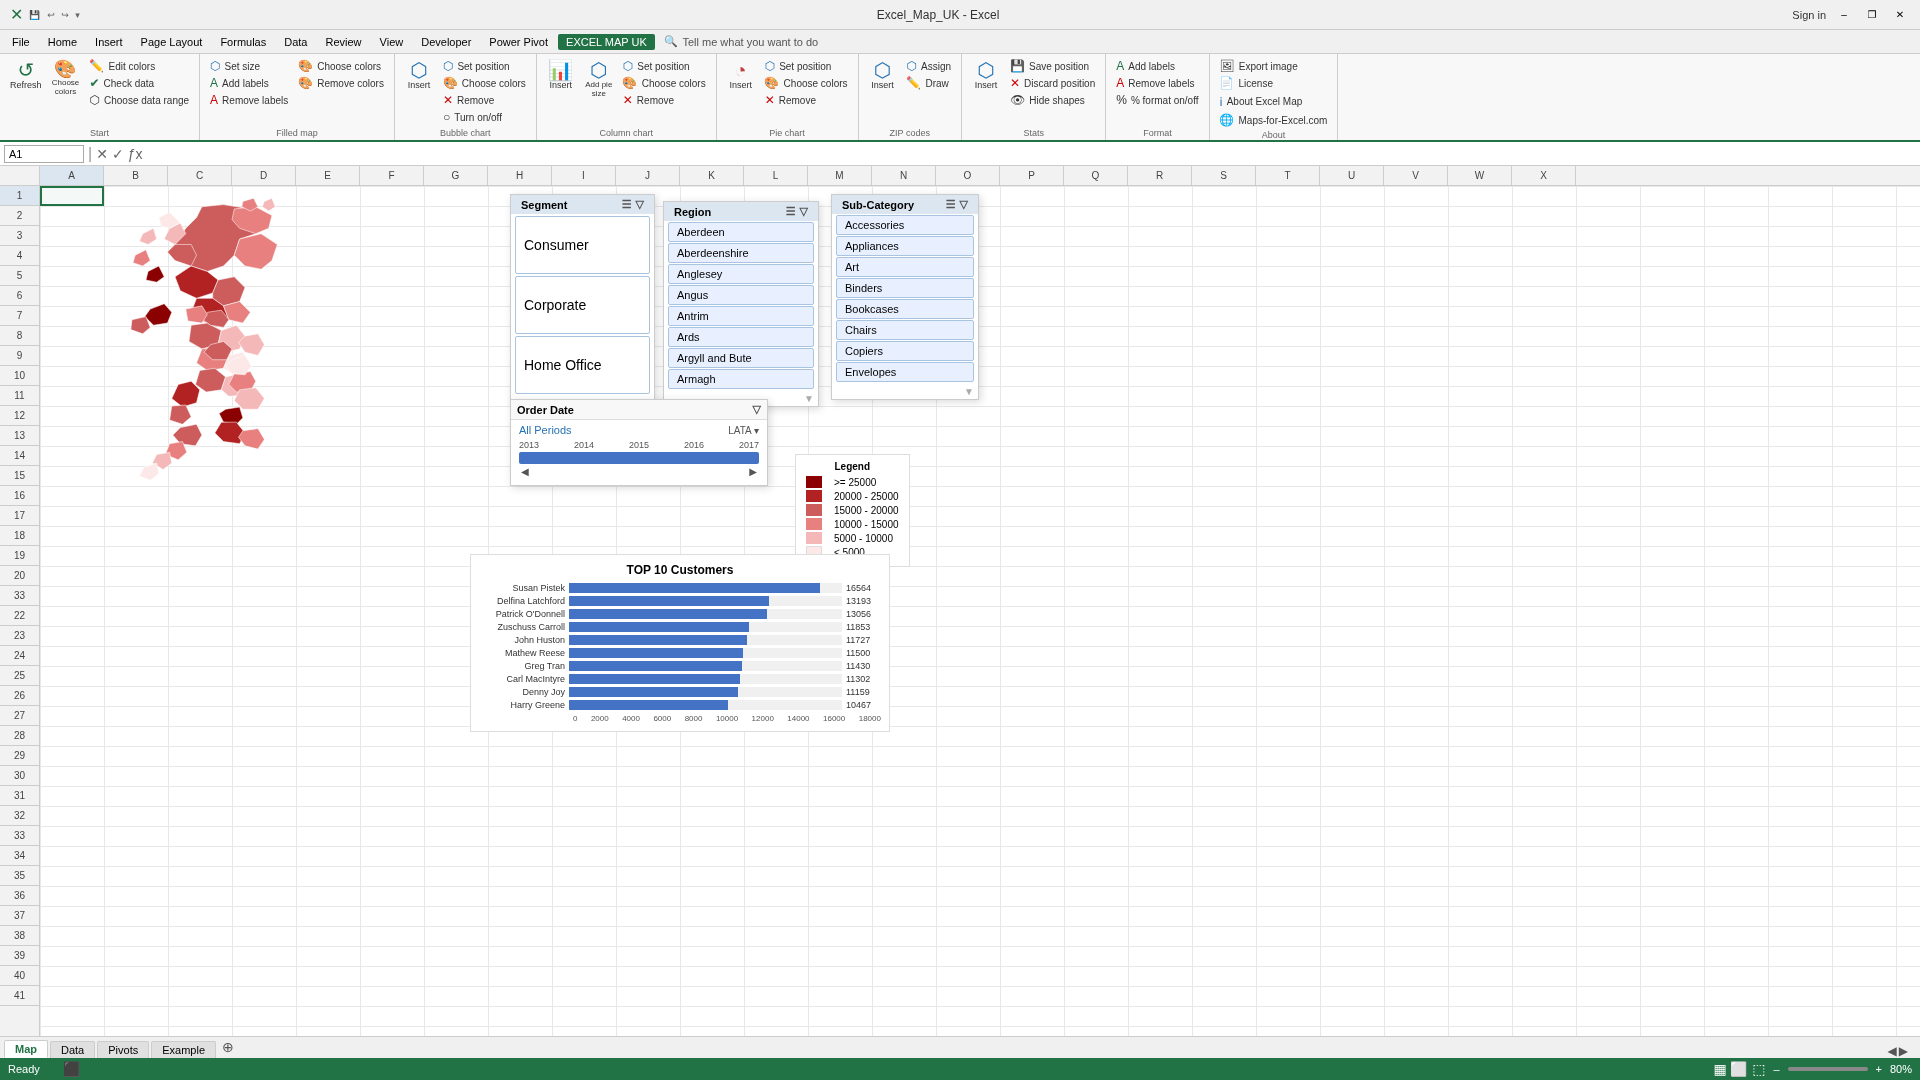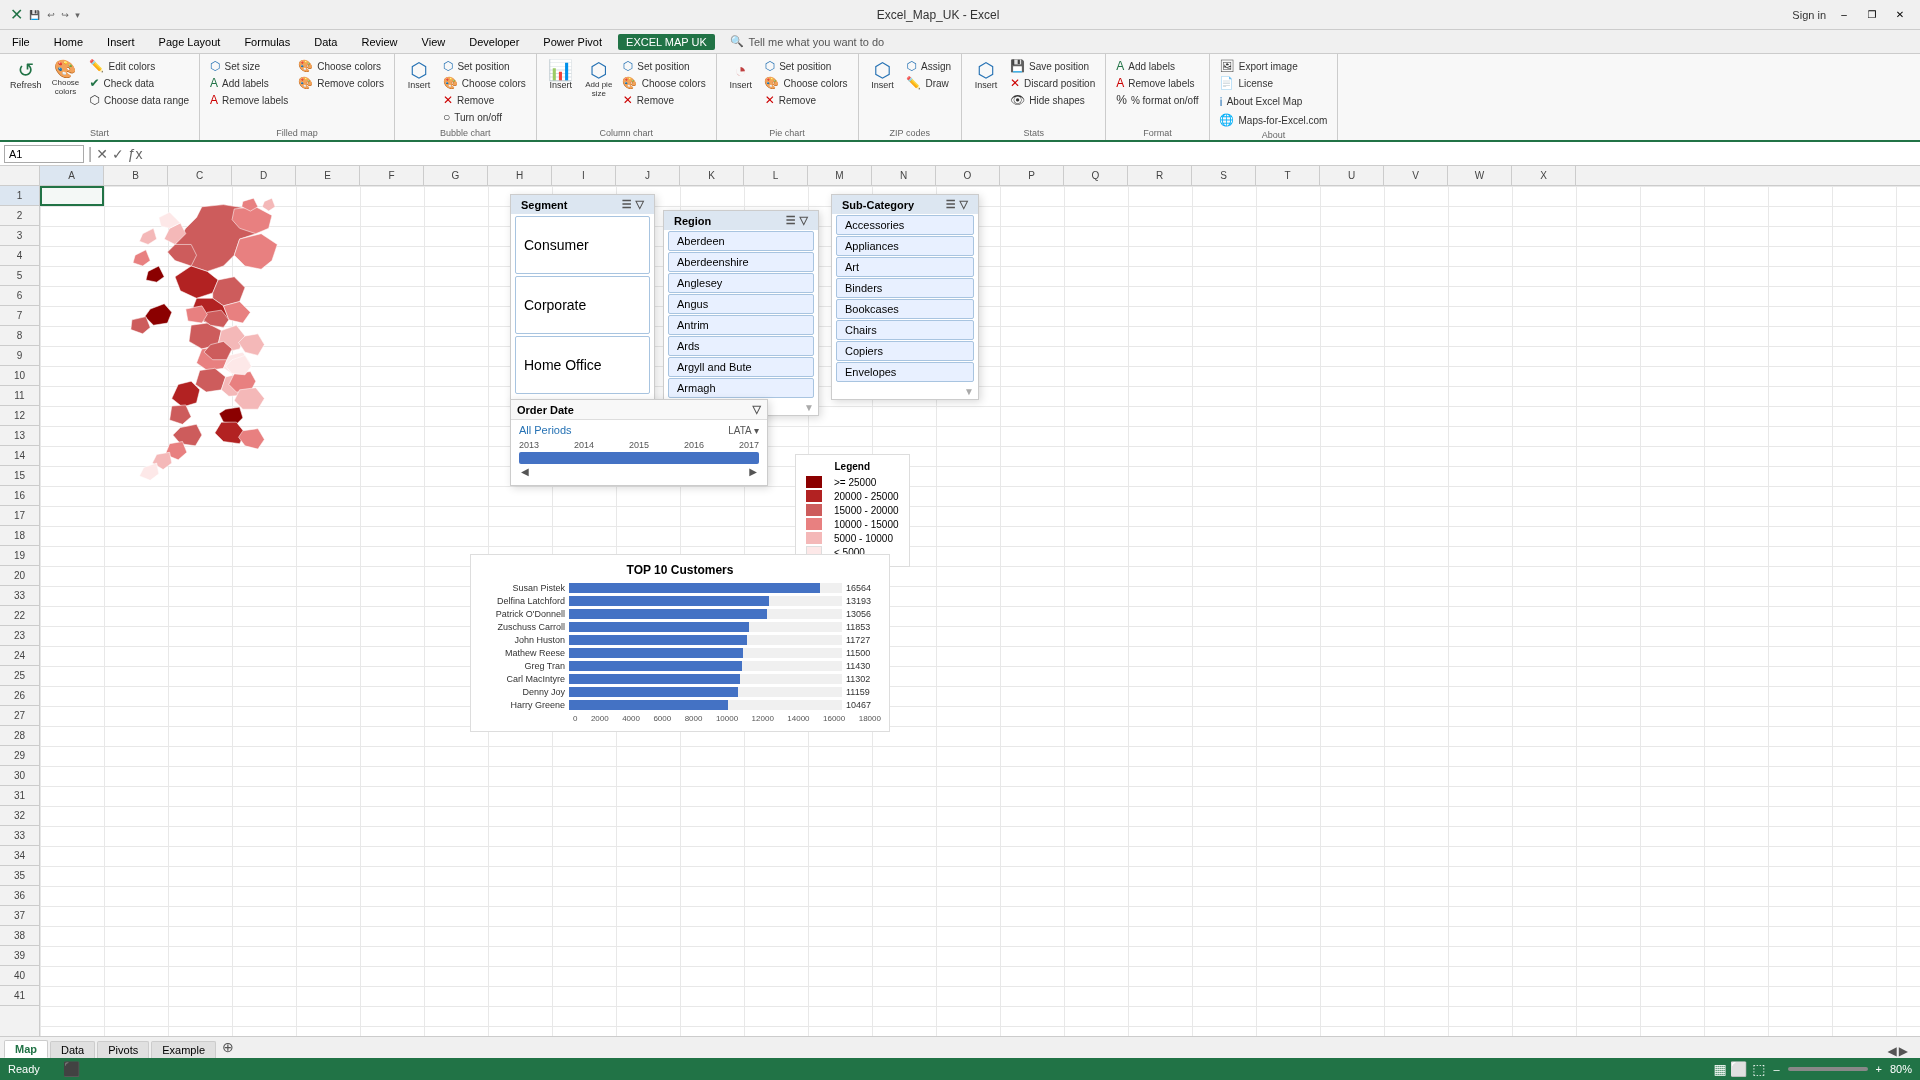--- a/index.html
+++ b/index.html
@@ -20,21 +20,21 @@
     #title-bar .title-right { display: flex; align-items: center; gap: 8px; font-size: 12px; }
     .win-btn { width: 20px; height: 14px; display: inline-flex; align-items: center; justify-content: center; font-size: 10px; cursor: pointer; }
 
     
     #menu-bar {
       height: 24px;
       background: #f0f0f0;
       display: flex;
       align-items: center;
       padding: 0 4px;
-      gap: 8px;
+      gap: 2px;
       border-bottom: 1px solid #ccc;
     }
     .menu-item { padding: 2px 8px; font-size: 11px; cursor: pointer; border-radius: 2px; }
     .menu-item.active { background: #217346; color: #fff; }
 
     
     #ribbon {
       height: 88px;
       background: #f8f8f8;
       border-bottom: 2px solid #217346;
@@ -811,21 +811,21 @@
           <span>☰</span>
           <span>▽</span>
         </div>
       </div>
       <div class="panel-item">Consumer</div>
       <div class="panel-item">Corporate</div>
       <div class="panel-item">Home Office</div>
       <div class="panel-footer"></div>
     </div>
 
-    <div class="overlay" id="region-panel" style="top:24px;left:623px;width:156px;">
+    <div class="overlay" id="region-panel" style="top:15px;left:623px;width:156px;">
       <div class="panel-header">
         <span>Region</span>
         <div class="panel-header-icons">
           <span>☰</span>
           <span>▽</span>
         </div>
       </div>
       <div class="region-list">
         <div class="region-item">Aberdeen</div>
         <div class="region-item">Aberdeenshire</div>

